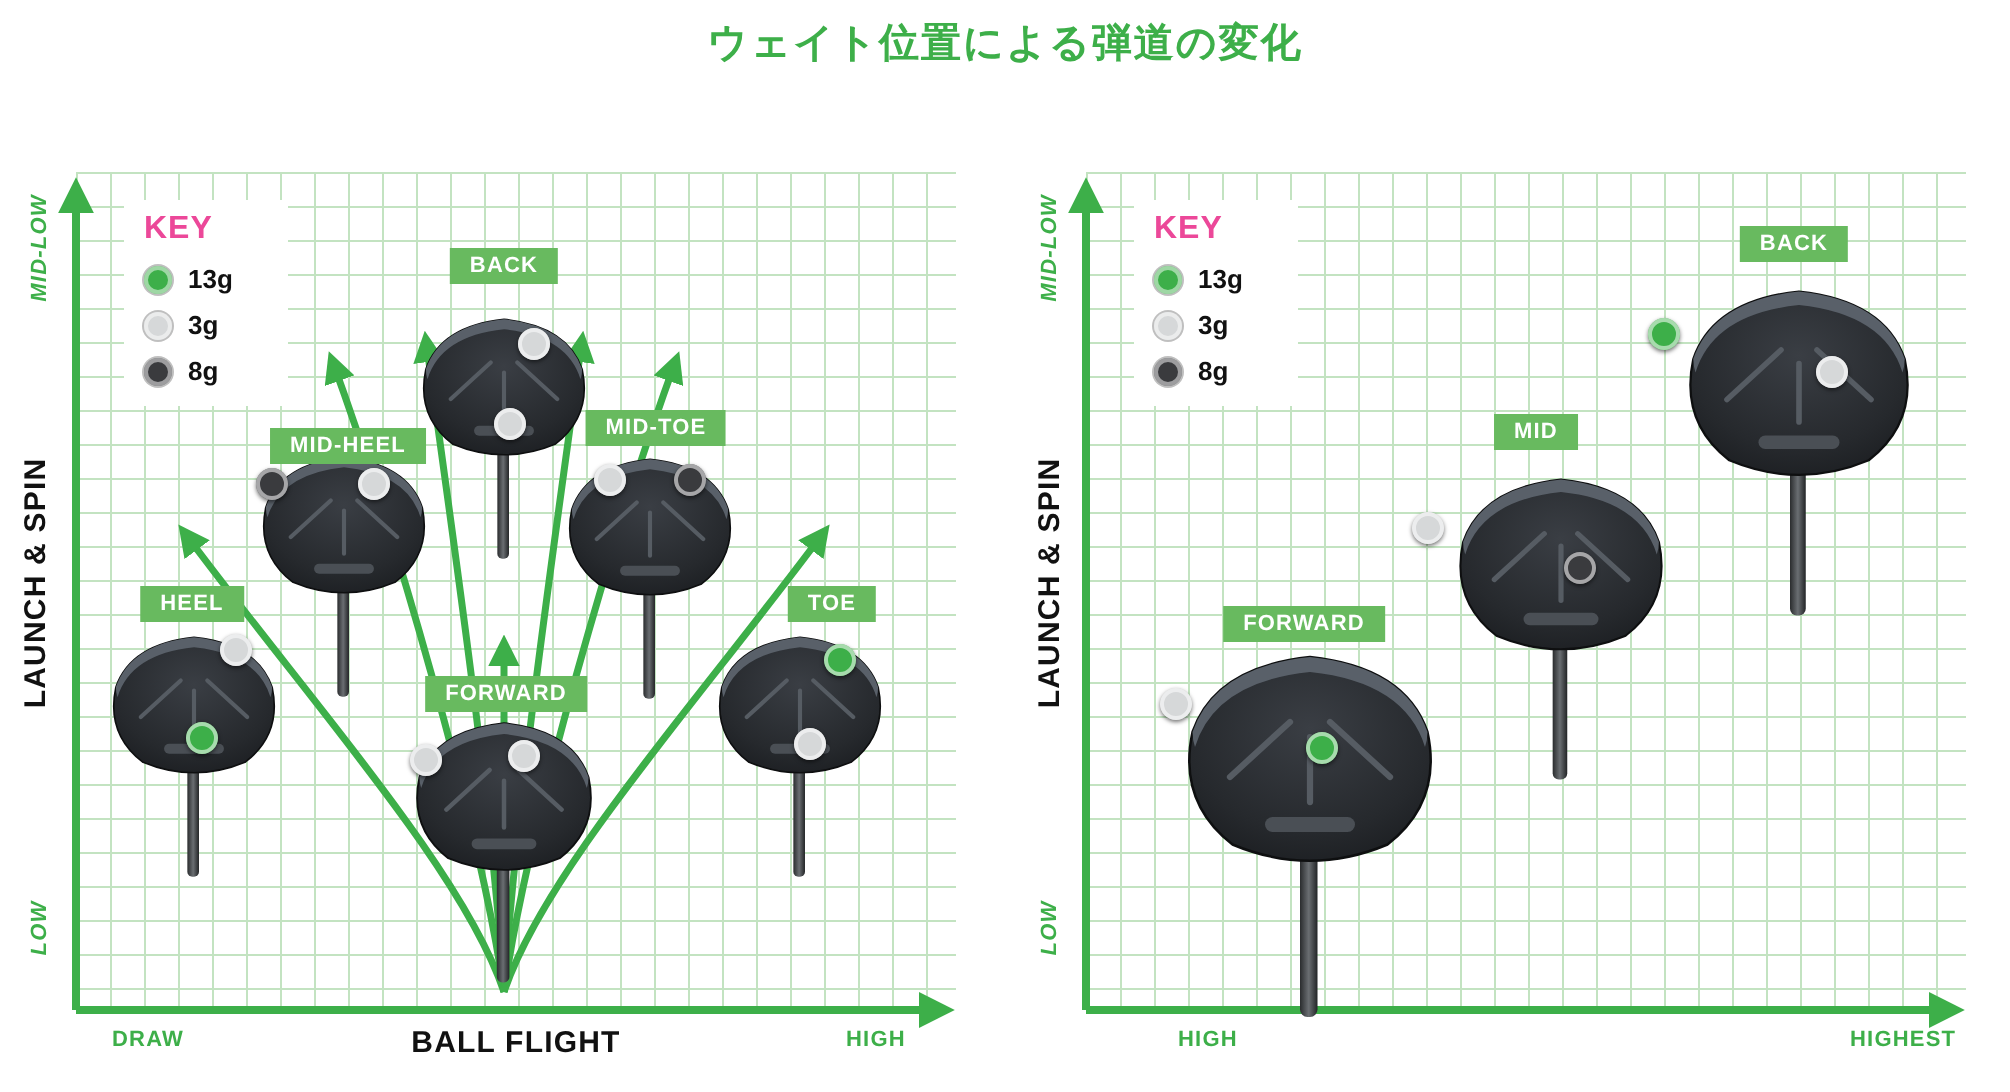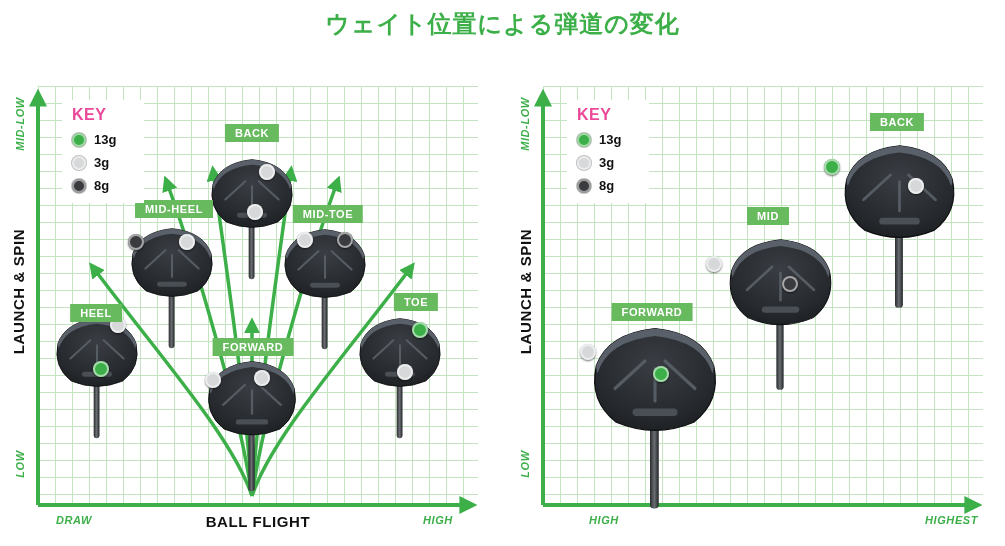--- a/index.html
+++ b/index.html
@@ -2,21 +2,21 @@
 <html style="--green: #3daf49; --badge: #68ba5f; --grid: #c3e3c1; --dot13: #3daf49; --dot3: #d6d8d9; --dot8: #3a3b3e;"><head>
 <meta charset="utf-8">
 <style>
   html,body{margin:0;padding:0;background:#fff;}
   .stage{
     position:relative;width:1005px;height:546px;background:#fff;overflow:hidden;
     font-family:"Liberation Sans", sans-serif;
   }
   .title{
     position:absolute;top:8px;left:0;width:100%;text-align:center;
-    font-size:24px;font-weight:bold;color:var(--green);letter-spacing:1px;z-index:6;
+    font-size:20px;font-weight:bold;color:var(--green);letter-spacing:1px;z-index:6;
   }
   .grid{
     position:absolute;z-index:1;width:440px;height:419px;top:86px;
     background-image:
       repeating-linear-gradient(to right, var(--grid) 0 1px, transparent 1px 17px),
       repeating-linear-gradient(to bottom, var(--grid) 0 1px, transparent 1px 17px);
   }
   .overlay{position:absolute;left:0;top:0;z-index:2;}
   .head{position:absolute;z-index:3;}
   .dot{
@@ -36,21 +36,21 @@
     position:absolute;top:100px;z-index:5;background:#fff;
     padding:6px 10px 10px 10px;width:62px;
   }
   .key-title{font-size:16px;font-weight:bold;color:#ec4899;margin-bottom:7px;letter-spacing:.5px;}
   .key-row{display:flex;align-items:center;gap:8px;margin-top:8px;}
   .key-dot{width:14px;height:14px;border-radius:50%;box-shadow:inset 0 0 0 2px rgba(255,255,255,.5),0 0 0 1px rgba(0,0,0,.25);}
   .key-label{font-size:13px;font-weight:bold;color:#111;}
   .vlabel{position:absolute;transform:rotate(-90deg);text-align:center;z-index:4;white-space:nowrap;}
   .vlabel.small{font-style:italic;font-weight:bold;font-size:11px;color:var(--green);letter-spacing:.6px;width:120px;}
   .vlabel.big{font-weight:bold;font-size:15px;color:#111;letter-spacing:.6px;width:160px;}
-  .xlabel-end{position:absolute;top:514px;font-style:italic;font-weight:bold;font-size:11px;color:var(--green);letter-spacing:.6px;z-index:4;}
+  .xlabel-end{position:absolute;top:514px;font-weight:bold;font-size:11px;color:var(--green);letter-spacing:.6px;z-index:4;}
   .xlabel-title{position:absolute;top:513px;width:440px;text-align:center;font-weight:bold;font-size:15px;color:#111;letter-spacing:.6px;z-index:4;}
   .axis-line{stroke:var(--green);stroke-width:4;fill:none;}
   .fan-line{stroke:var(--green);stroke-width:3.5;fill:none;}
 </style>
 </head>
 <body>
 
 <svg width="0" height="0" style="position:absolute" aria-hidden="true">
   <defs>
     <linearGradient id="shaftG" x1="0" y1="0" x2="1" y2="0">
@@ -159,23 +159,23 @@
   </div>
   <div class="head" style="left:832px;top:130px">
     <svg viewBox="0 0 120 160" width="135" height="180">
         <use href="#driverHead"></use>
       </svg>
     <div class="dot dot--13g" style="left:-8px;top:29px"></div>
     <div class="dot dot--3g" style="left:76px;top:48px"></div>
   </div>
 
   <div class="badge" style="left:252px;top:124px">BACK</div>
-  <div class="badge" style="left:174px;top:200px">MID-HEEL</div>
+  <div class="badge" style="left:174px;top:214px">MID-HEEL</div>
   <div class="badge" style="left:328px;top:205px">MID-TOE</div>
-  <div class="badge" style="left:96px;top:304px">HEEL</div>
+  <div class="badge" style="left:96px;top:293px">HEEL</div>
   <div class="badge" style="left:416px;top:293px">TOE</div>
   <div class="badge" style="left:253px;top:338px">FORWARD</div>
 
   <div class="badge" style="left:652px;top:303px">FORWARD</div>
   <div class="badge" style="left:768px;top:207px">MID</div>
   <div class="badge" style="left:897px;top:113px">BACK</div>
 
   <div class="key" style="left:62px">
     <div class="key-title">KEY</div>
     <div class="key-row">

